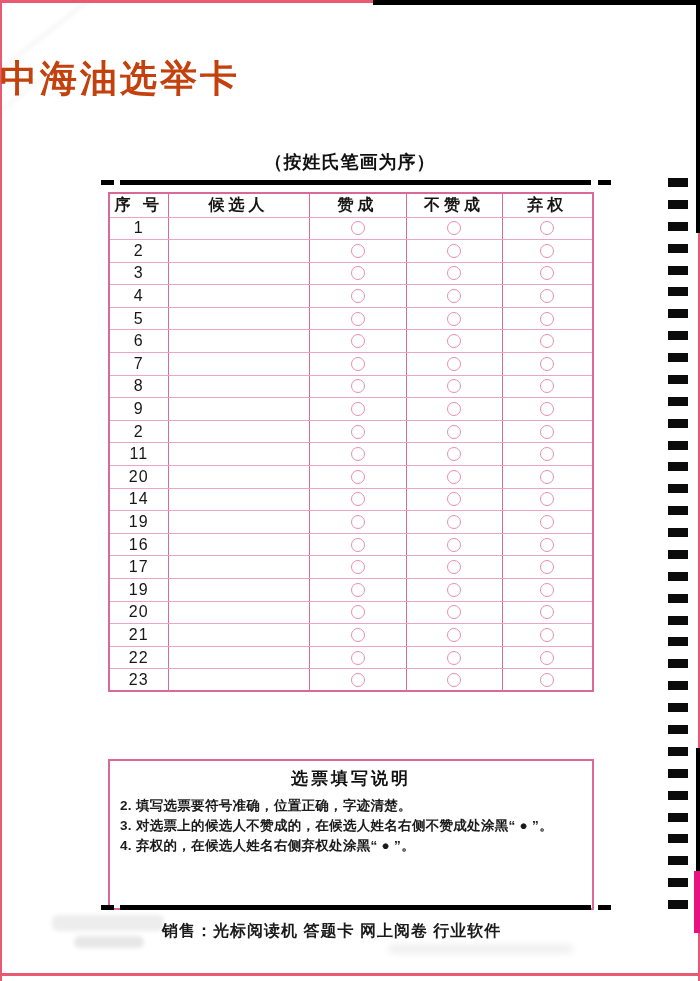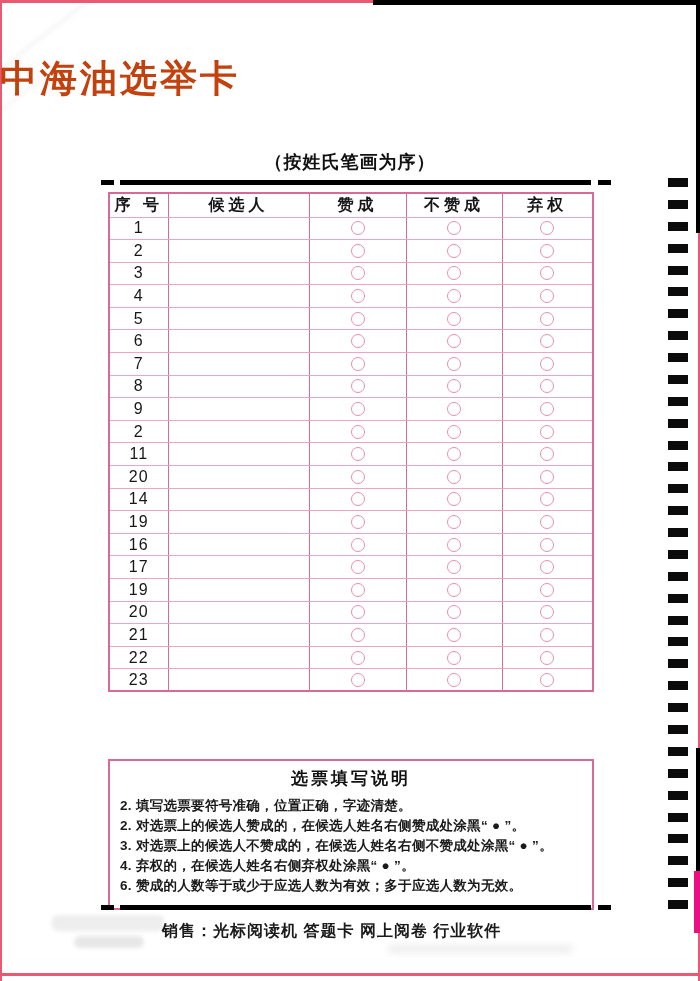--- a/index.html
+++ b/index.html
@@ -413,24 +413,22 @@
             <span class="bubble"></span>
           </td>
         </tr>
       </tbody>
   </table>
 
   <div class="instructions">
     <h2>选票填写说明</h2>
     <ol id="instruction-list">
         <li>2. 填写选票要符号准确，位置正确，字迹清楚。</li>
-        <li>2. 对选票上的候选人赞成的，在候选人姓名右侧赞成处涂黑“ ● ”。</li>
         <li>3. 对选票上的候选人不赞成的，在候选人姓名右侧不赞成处涂黑“ ● ”。</li>
         <li>4. 弃权的，在候选人姓名右侧弃权处涂黑“ ● ”。</li>
-        <li>6. 赞成的人数等于或少于应选人数为有效；多于应选人数为无效。</li>
       </ol>
   </div>
 
   <div class="rule rule-bottom">
     <div class="bar dash-l"></div>
     <div class="bar bar-main"></div>
     <div class="bar dash-r"></div>
   </div>
 
   <div class="footer">销售：光标阅读机 答题卡 网上阅卷 行业软件</div>

